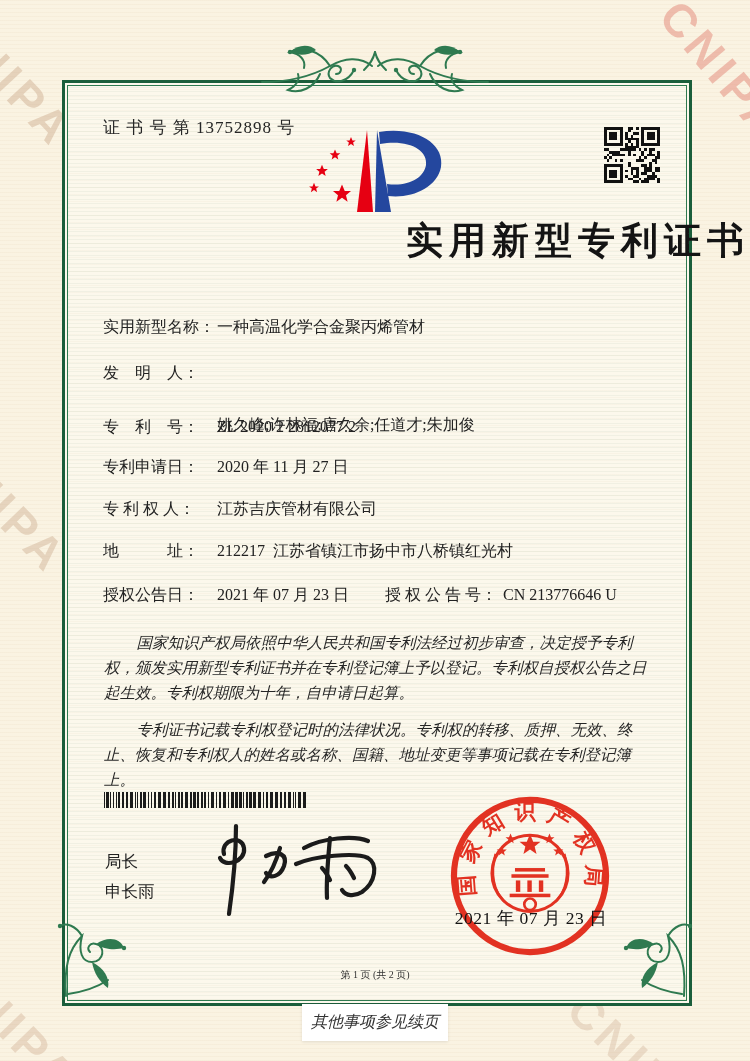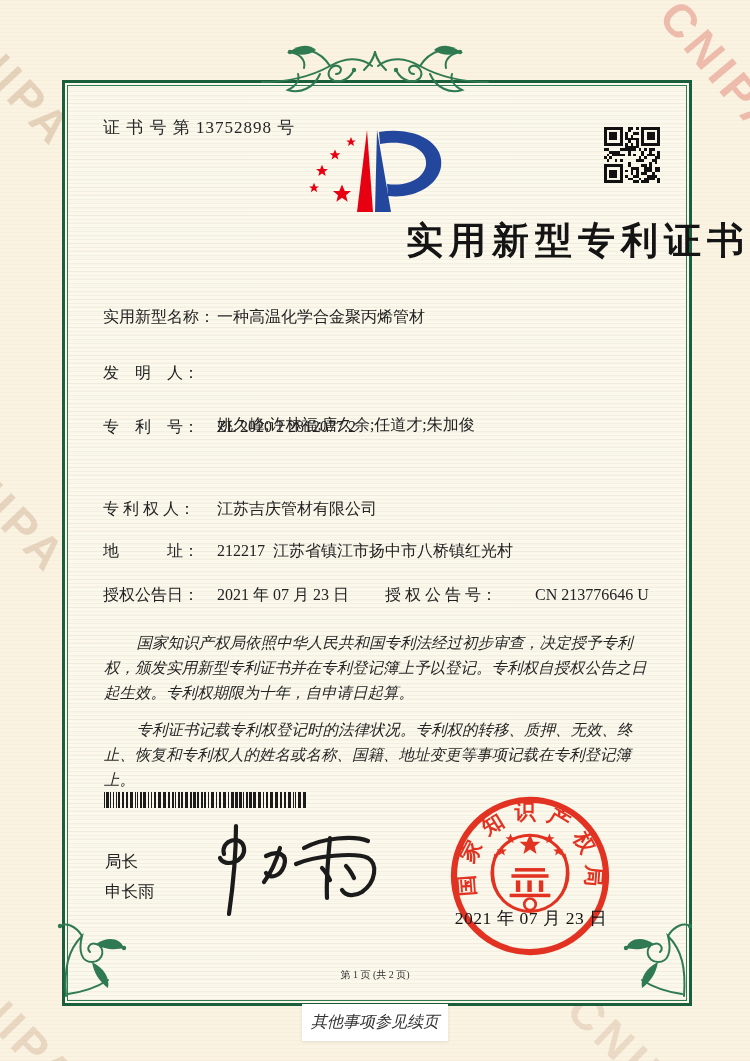--- a/index.html
+++ b/index.html
@@ -30,24 +30,24 @@
   
   .cert-no{position:absolute;left:103px;top:116px;font-size:17px;letter-spacing:1px;color:#262626;}
   .qr{position:absolute;left:604px;top:127px;width:56px;height:56px;}
   .qr svg{width:56px;height:56px;fill:#111;shape-rendering:crispEdges;}
   .logo{position:absolute;left:295px;top:124px;width:160px;height:96px;}
   .cert-title{position:absolute;left:0;right:0;top:216px;text-align:right;
     font-size:37px;font-weight:bold;letter-spacing:6px;color:#141414;}
   .frow{position:absolute;left:103px;width:556px;display:flex;font-size:16px;line-height:26px;color:#222;}
   .frow .lbl{flex:0 0 114px;white-space:pre-wrap;}
   .frow .val{flex:1;white-space:pre-wrap;}
-  .r-name{top:304px;} .r-inv{top:360px;} .r-pno{top:414px;} .r-fdate{top:454px;}
+  .r-name{top:314px;} .r-inv{top:360px;} .r-pno{top:414px;} .r-fdate{top:454px;}
   .r-ptee{top:496px;} .r-addr{top:538px;} .r-grant{top:582px;}
   .r-grant .cell-l{flex:0 0 282px;display:flex;}
-  .r-grant .cell-r{flex:1;display:flex;gap:32px;}
+  .r-grant .cell-r{flex:1;display:flex;}
   .r-grant .lbl2{flex:0 0 118px;white-space:pre-wrap;}
   .bodytext{position:absolute;left:92px;top:618px;width:576px;}
   .bodytext p{margin:12px;font-size:15.5px;line-height:25px;text-indent:2.1em;
     font-style:italic;color:#262626;}
   .barcode{position:absolute;left:104px;top:792px;width:206px;height:16px;}
   .barcode svg{width:206px;height:16px;fill:#1c1c1c;shape-rendering:crispEdges;}
   .signer{position:absolute;left:105px;top:846px;font-family:"Liberation Sans", sans-serif;
     font-size:16.5px;color:#222;line-height:30px;}
   .sig{position:absolute;left:196px;top:820px;width:215px;height:100px;}
   .sig path{fill:none;stroke:#1b1b1b;stroke-width:4.2;stroke-linecap:round;stroke-linejoin:round;}
@@ -275,20 +275,24 @@
   <div class="frow r-inv">
     <span class="lbl">发　明　人：</span>
     <span class="val">
       <span style="display:block">姚久峰;许林福;唐久余;任道才;朱加俊</span>
     </span>
   </div>
   <div class="frow r-pno">
     <span class="lbl">专　利　号：</span>
     <span class="val">ZL 2020 2 2812077.2</span>
   </div>
+  <div class="frow r-fdate">
+    <span class="lbl">专利申请日：</span>
+    <span class="val">2020 年 11 月 27 日</span>
+  </div>
   <div class="frow r-ptee">
     <span class="lbl">专 利 权 人：</span>
     <span class="val">江苏吉庆管材有限公司</span>
   </div>
   <div class="frow r-addr">
     <span class="lbl">地　　　址：</span>
     <span class="val">212217  江苏省镇江市扬中市八桥镇红光村</span>
   </div>
   <div class="frow r-grant">
     <span class="cell-l">

